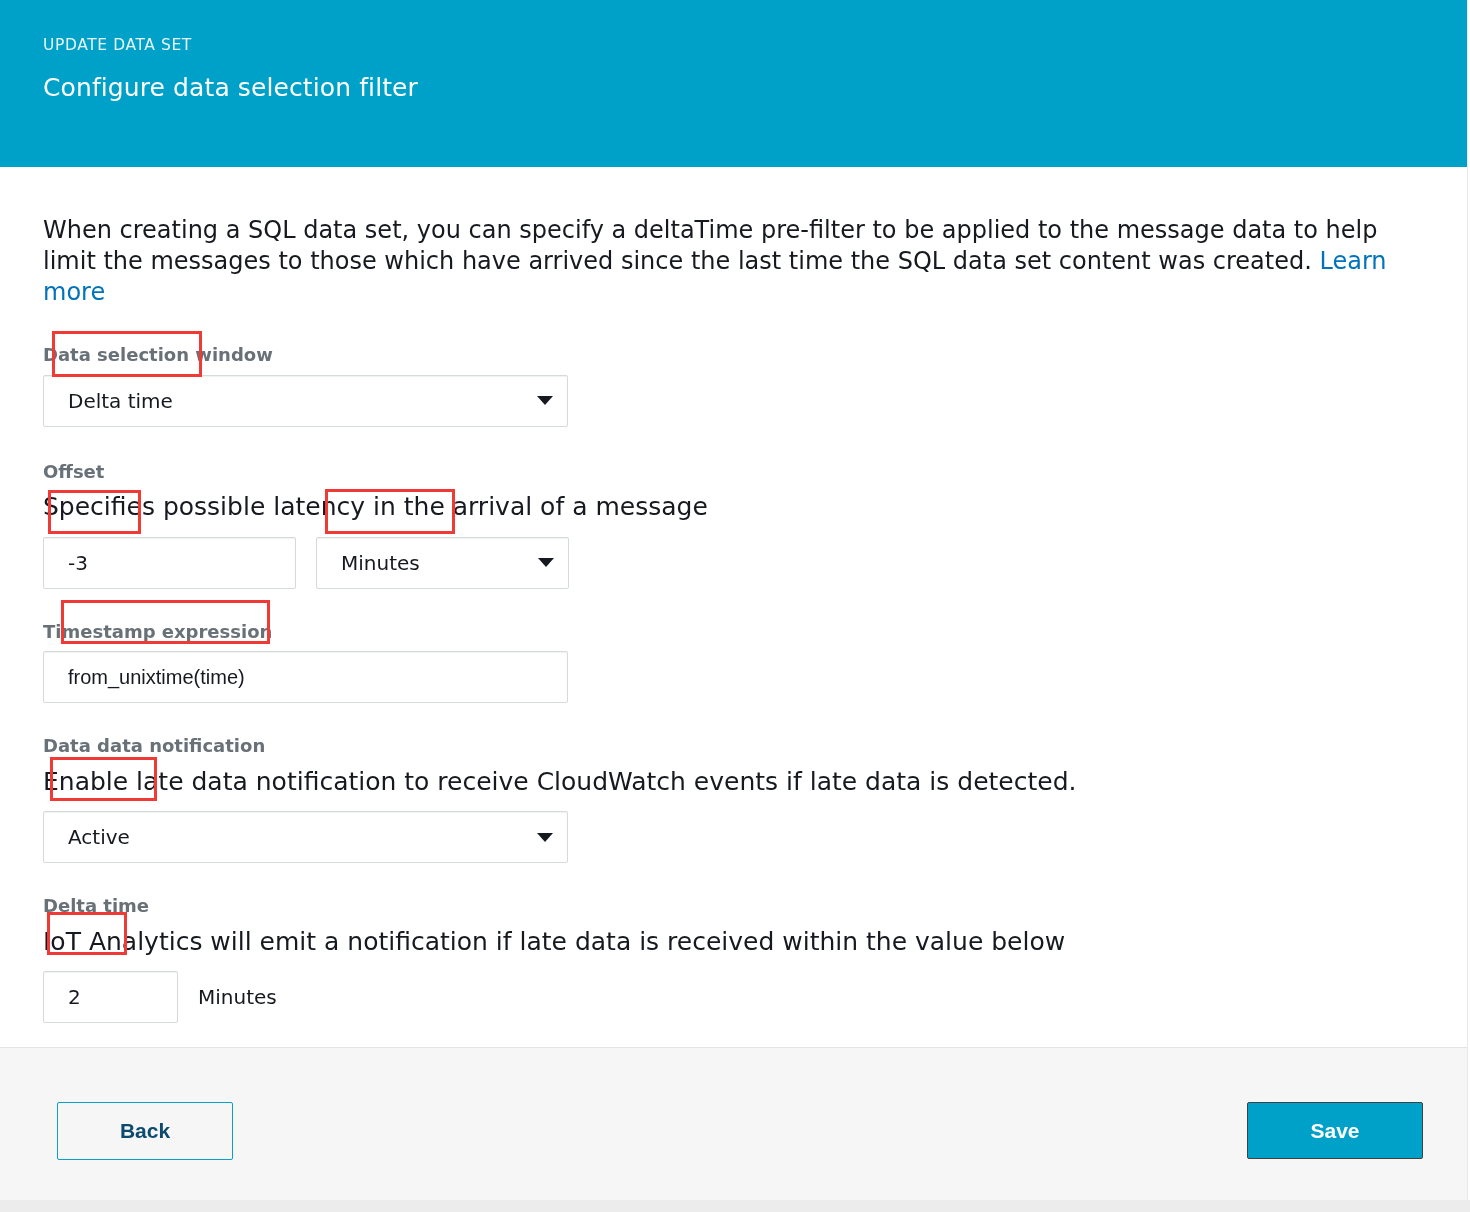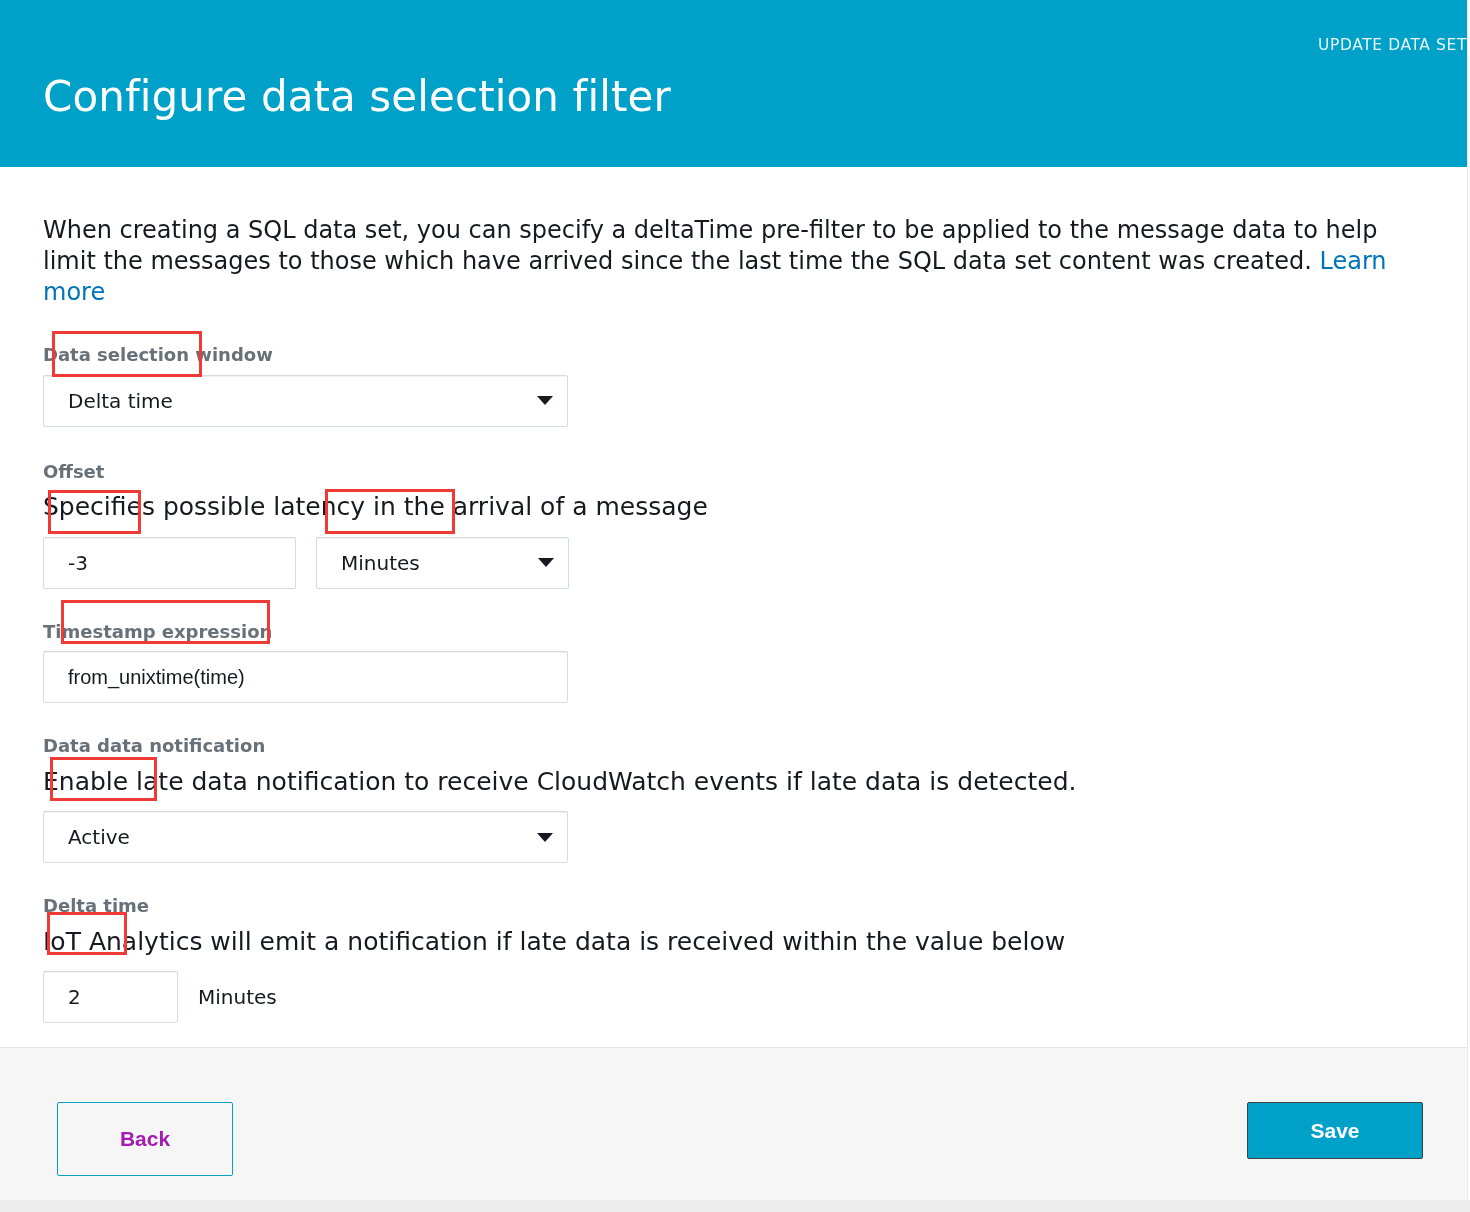--- a/index.html
+++ b/index.html
@@ -34,25 +34,24 @@
     box-sizing: border-box;
     padding: 38px 0 0 43px;
   }
   .eyebrow {
     color: #e8f6fb;
     font-size: 15.5px;
     letter-spacing: 0.6px;
     font-weight: 400;
     line-height: 1;
     margin: 0 0 20px 0;
-    text-align: right;
   }
   .page-title {
     color: #ffffff;
-    font-size: 42px;
+    font-size: 25px;
     font-weight: 400;
     line-height: 1.1;
     margin: 0;
     letter-spacing: 0.1px;
   }
 
   
   .body-area {
     position: absolute;
     left: 0;
@@ -179,24 +178,24 @@
     display: flex;
     align-items: center;
     justify-content: center;
     cursor: pointer;
     user-select: none;
   }
   .btn-back {
     left: 57px;
     top: 54px;
     width: 176px;
-    height: 74px;
+    height: 58px;
     background: #f6f6f6;
     border: 1px solid #0ba1c7;
-    color: #a21caf;
+    color: #0c4a6e;
   }
   .btn-save {
     right: 44px;
     top: 54px;
     width: 176px;
     height: 57px;
     background: #00a1c9;
     border: 1px solid #404040;
     color: #ffffff;
   }

